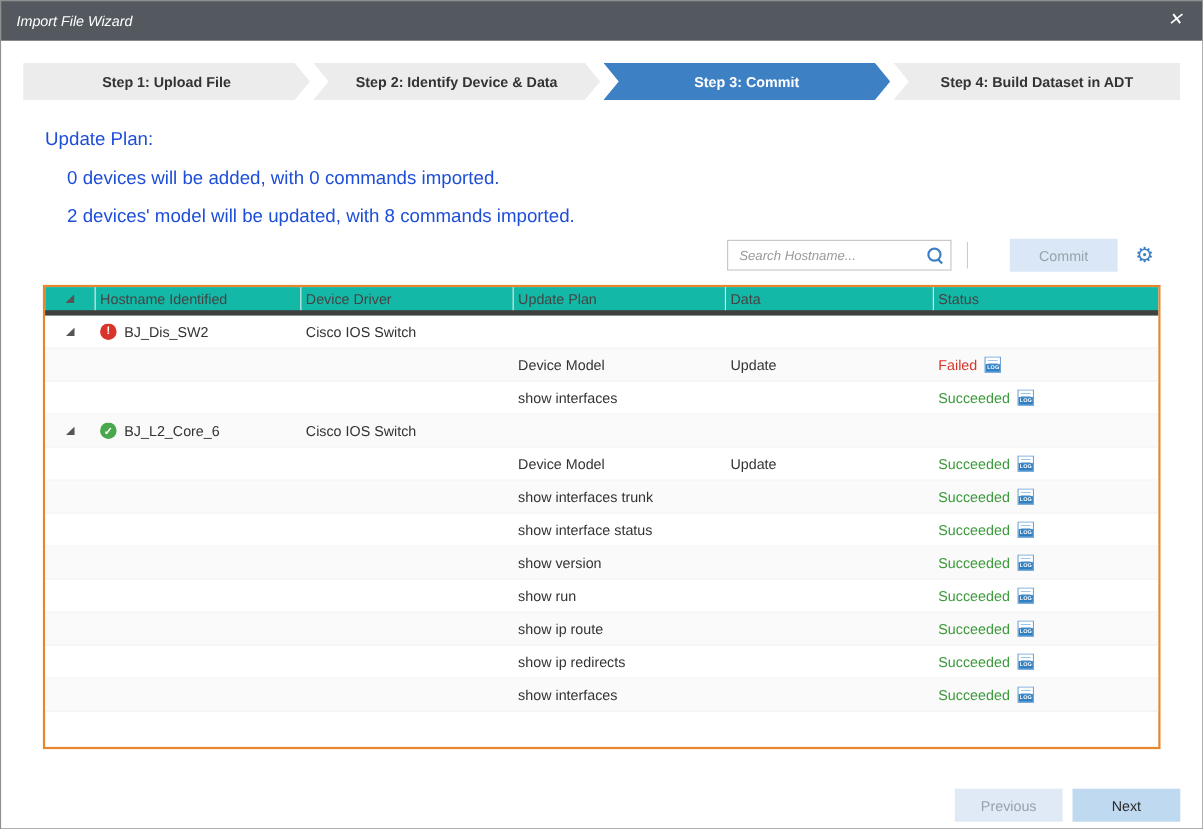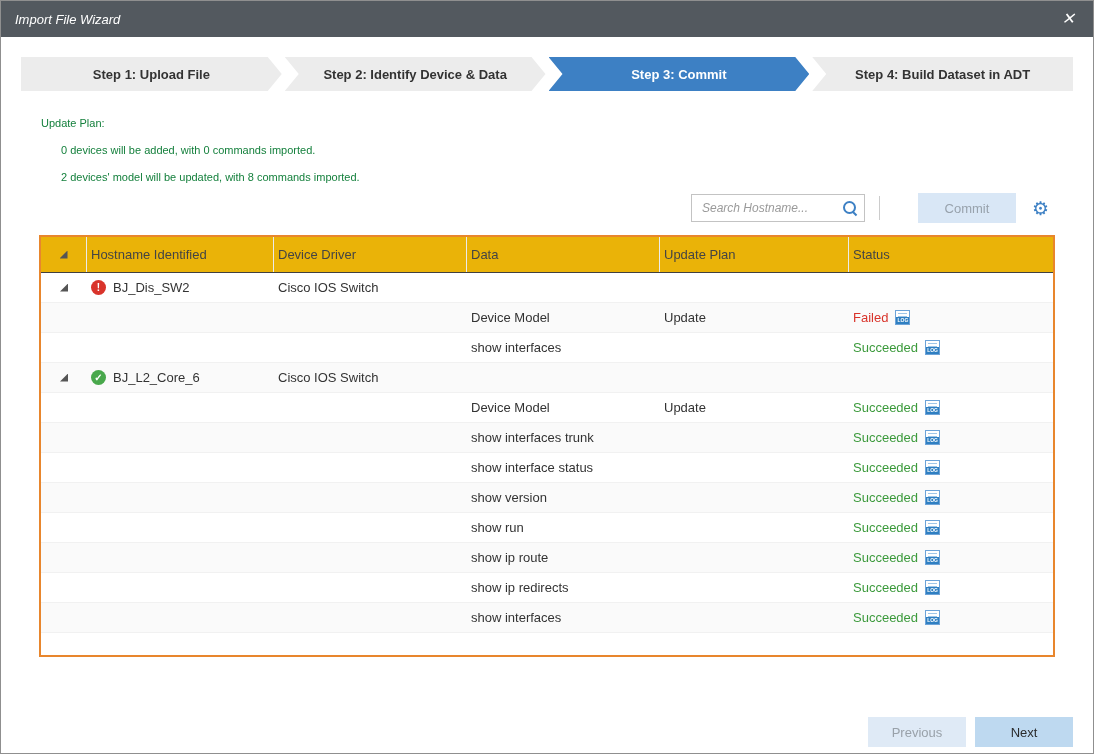--- a/index.html
+++ b/index.html
@@ -17,40 +17,40 @@
 
   
   .steps{display:flex;gap:3px;margin:20px 20px 0 20px;height:34px;flex:0 0 auto;}
   .step{flex:1;background:var(--step-bg);color:#333;font-weight:bold;font-size:13px;display:flex;align-items:center;justify-content:center;cursor:pointer;
         clip-path:polygon(0 0,calc(100% - 14px) 0,100% 50%,calc(100% - 14px) 100%,0 100%,14px 50%);}
   .step:first-child{clip-path:polygon(0 0,calc(100% - 14px) 0,100% 50%,calc(100% - 14px) 100%,0 100%);}
   .step:last-child{clip-path:polygon(0 0,100% 0,100% 100%,0 100%,14px 50%);}
   .step.active{background:var(--accent);color:#fff;}
 
   
-  .update-plan{margin:26px 0 0 40px;font-size:11px;color:#15803d;flex:0 0 auto;}
+  .update-plan{margin:26px 0 0 40px;font-size:17px;color:#1d4ed8;flex:0 0 auto;}
   .update-plan .line{margin:15px 0 0 20px;}
 
   
   .toolbar{display:flex;align-items:center;justify-content:flex-end;margin:10px 44px 12px 40px;flex:0 0 auto;}
-  .searchbox{display:flex;align-items:center;width:174px;height:28px;border:1px solid #c3c3c3;background:#fff;padding:0 6px 0 8px;}
+  .searchbox{display:flex;align-items:center;width:204px;height:28px;border:1px solid #c3c3c3;background:#fff;padding:0 6px 0 8px;}
   .searchbox input{border:none;outline:none;flex:1;font-size:12px;font-style:italic;color:#555;font-family:"Liberation Sans",sans-serif;min-width:0;}
   .searchbox input::placeholder{color:#9a9a9a;font-style:italic;}
   .mag{width:16px;height:16px;position:relative;flex:0 0 auto;cursor:pointer;}
   .mag::before{content:"";position:absolute;left:1px;top:1px;width:9px;height:9px;border:2px solid var(--accent);border-radius:50%;}
   .mag::after{content:"";position:absolute;left:11px;top:11px;width:5px;height:2px;background:var(--accent);transform:rotate(45deg);transform-origin:left center;}
   .vdivider{width:1px;height:24px;background:#ccc;margin:0 14px;}
   .btn{height:30px;min-width:98px;border:none;font-size:13px;font-family:"Liberation Sans",sans-serif;cursor:pointer;}
   .btn-commit{background:#d9e7f6;color:#98a2ac;margin-left:24px;}
   .gear{font-size:19px;color:var(--accent);margin-left:16px;cursor:pointer;line-height:1;}
 
   
   .table-wrap{margin:0 38px;border:2px solid var(--orange);height:422px;background:#fff;overflow:hidden;flex:0 0 auto;}
   .grid-row{display:grid;grid-template-columns:46px 187px 193px 193px 189px 1fr;align-items:center;height:30px;font-size:13px;color:#333;}
-  .header-row{background:#eab308;height:36px;color:#444;border-bottom:1px solid #404040;}
+  .header-row{background:#14b8a6;height:26px;color:#444;border-bottom:5px solid #404040;}
   .header-row .cell{border-right:1px solid #ebebeb;height:100%;display:flex;align-items:center;}
   .header-row .cell:last-child{border-right:none;}
   .cell{padding-left:4px;overflow:hidden;white-space:nowrap;display:flex;align-items:center;}
   .expand-cell{justify-content:center;padding-left:0;}
   .body-row{border-bottom:1px solid #f1f1f1;background:#fff;}
   .body-row.alt{background:#fafafa;}
   .tri{width:8px;height:8px;background:#555;clip-path:polygon(100% 0,100% 100%,0 100%);display:inline-block;cursor:pointer;}
   .status-dot{width:15px;height:15px;border-radius:50%;color:#fff;font-size:10px;font-weight:bold;display:inline-flex;align-items:center;justify-content:center;margin-right:7px;flex:0 0 auto;}
   .dot-error{background:var(--red);}
   .dot-success{background:#49a84c;}
@@ -107,22 +107,22 @@
     <span class="gear">⚙</span>
   </div>
 
   <div class="table-wrap">
     <div class="grid-row header-row">
       <div class="cell expand-cell">
           <span class="tri"></span>
         </div>
       <div class="cell">Hostname Identified</div>
       <div class="cell">Device Driver</div>
+      <div class="cell">Update Plan</div>
       <div class="cell">Data</div>
-      <div class="cell">Update Plan</div>
       <div class="cell">Status</div>
     </div>
     <div id="table-body">
         <div class="grid-row body-row">
           <div class="cell expand-cell">
             <span class="tri"></span>
           </div>
           <div class="cell">
             <span class="status-dot dot-error">!</span>
             <span>BJ_Dis_SW2</span>

